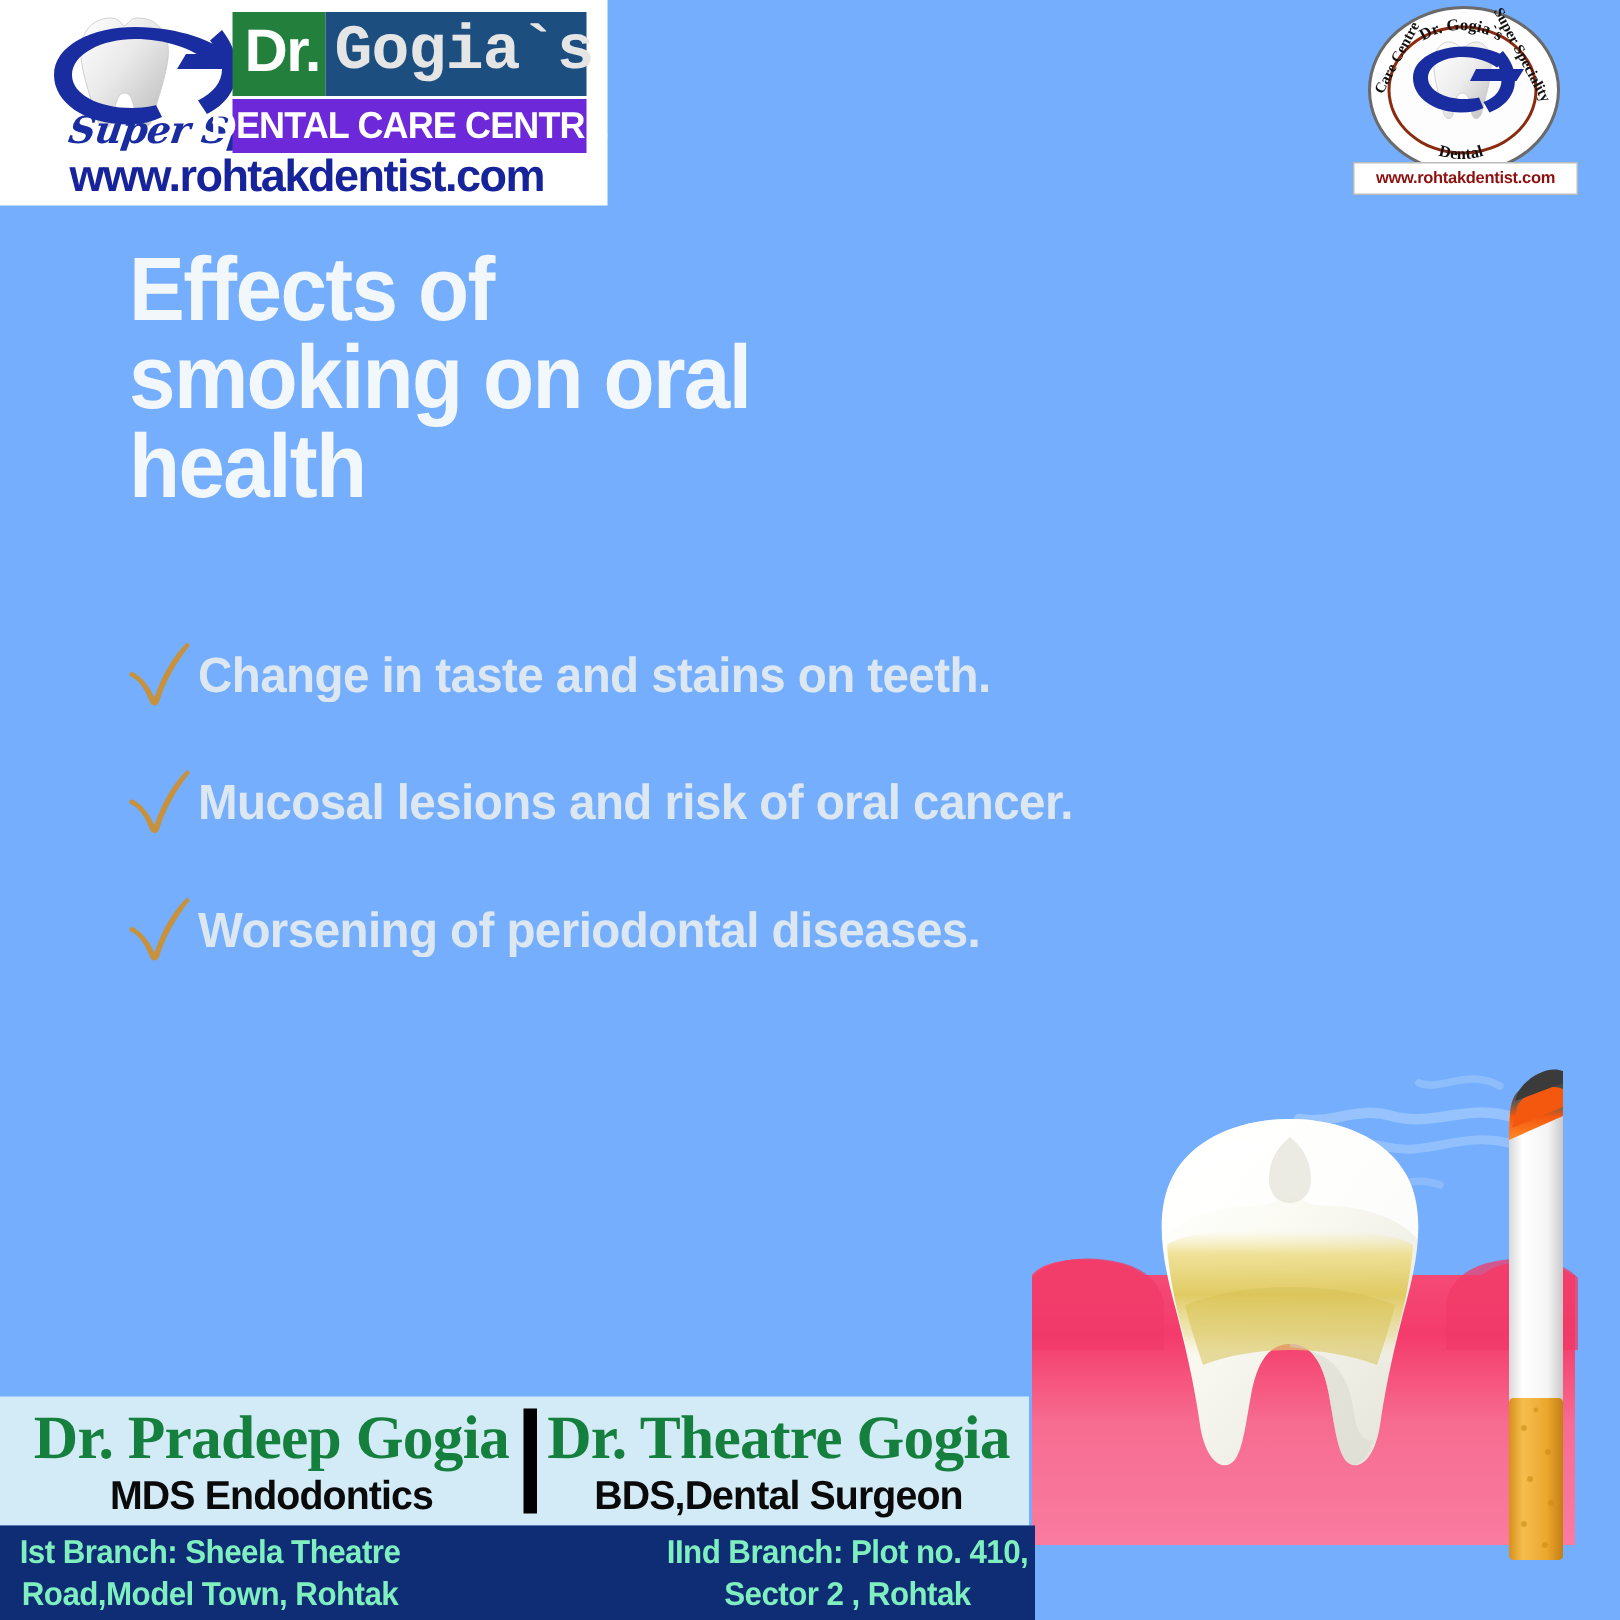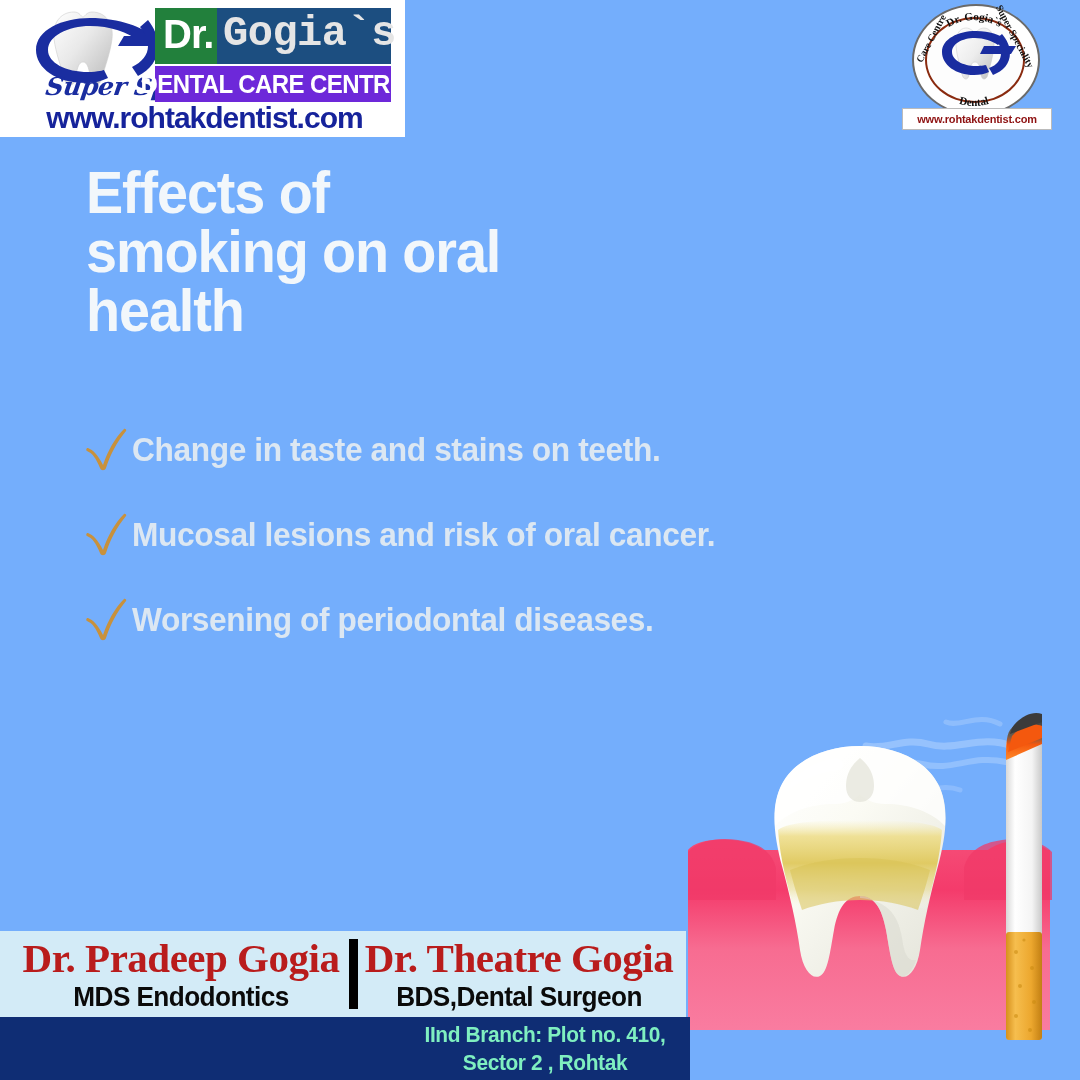--- a/index.html
+++ b/index.html
@@ -128,40 +128,40 @@
     position:absolute;left:0;top:931px;width:686px;height:86px;
     background:#D3EBF7;
   }
   .doc{
     position:absolute;top:4px;
   }
   .doc-left{left:16px;width:330px;text-align:center;}
   .doc-right{left:364px;width:310px;text-align:center;}
   .doc-name{
     font-family:"Liberation Serif", serif;
-    font-size:41px;font-weight:700;color:#b91c1c;
+    font-size:41px;font-weight:700;color:#15803d;
     letter-spacing:-0.5px;line-height:46px;white-space:nowrap;
   }
   .doc-cred{
     font-family:"Liberation Sans", sans-serif;
     font-size:27px;font-weight:700;color:#0A0A0A;
     letter-spacing:-0.6px;line-height:32px;white-space:nowrap;
     transform:scaleX(0.97);
   }
   .doc-divider{
     position:absolute;left:349px;top:8px;width:9px;height:70px;background:#000;
   }
   .address-bar{
     position:absolute;left:0;top:1017px;width:690px;height:63px;
     background:#0F2D74;overflow:hidden;
   }
   .addr-col{position:absolute;top:4px;text-align:center;}
   .addr1{left:4px;width:272px;}
   .addr2{left:278px;width:140px;}
-  .addr3{left:400px;width:290px;}
+  .addr3{left:420px;width:290px;}
   .addr-line{
     font-family:"Liberation Sans", sans-serif;
     font-weight:700;font-size:22px;line-height:28px;
     letter-spacing:-0.4px;white-space:nowrap;
     transform:scaleX(0.95);
   }
   .addr-green{color:#7FEFC0;}
   .addr-yellow{color:#F5E03A;}
 </style>
 </head>
@@ -371,19 +371,23 @@
       <div class="doc-cred">MDS Endodontics</div>
     </div>
     <div class="doc-divider"></div>
     <div class="doc doc-right">
       <div class="doc-name">Dr. Theatre Gogia</div>
       <div class="doc-cred">BDS,Dental Surgeon</div>
     </div>
   </div>
 
   <div class="address-bar">
+    <div class="addr-col addr1">
+      <div class="addr-line addr-green">Ist Branch: Sheela Theatre</div>
+      <div class="addr-line addr-green">Road,Model Town, Rohtak</div>
+    </div>
     <div class="addr-col addr3">
       <div class="addr-line addr-green">IInd Branch: Plot no. 410,</div>
       <div class="addr-line addr-green">Sector 2 , Rohtak</div>
     </div>
   </div>
 
 </div>
 
 </body></html>

